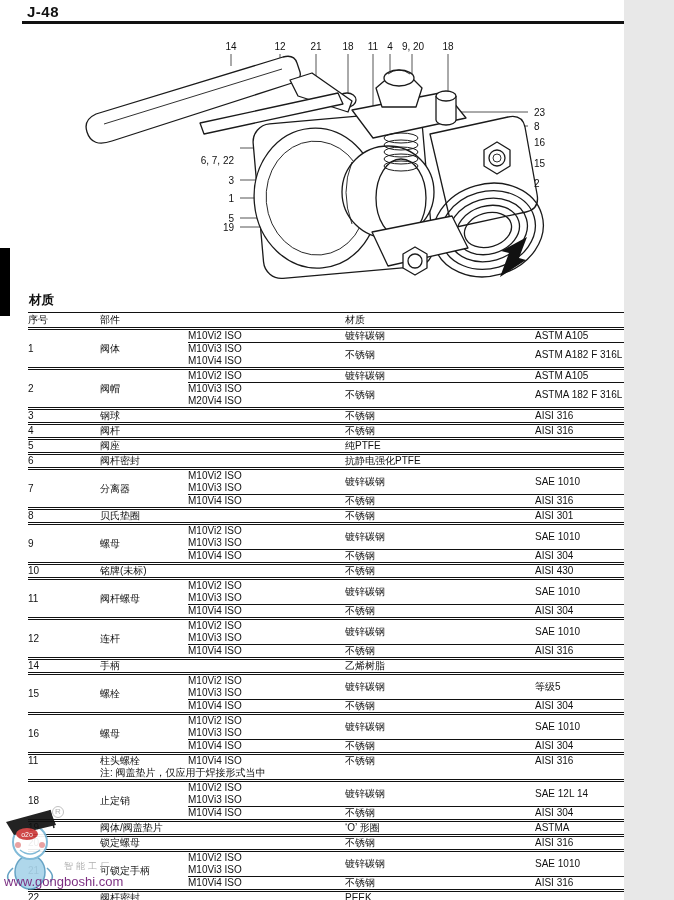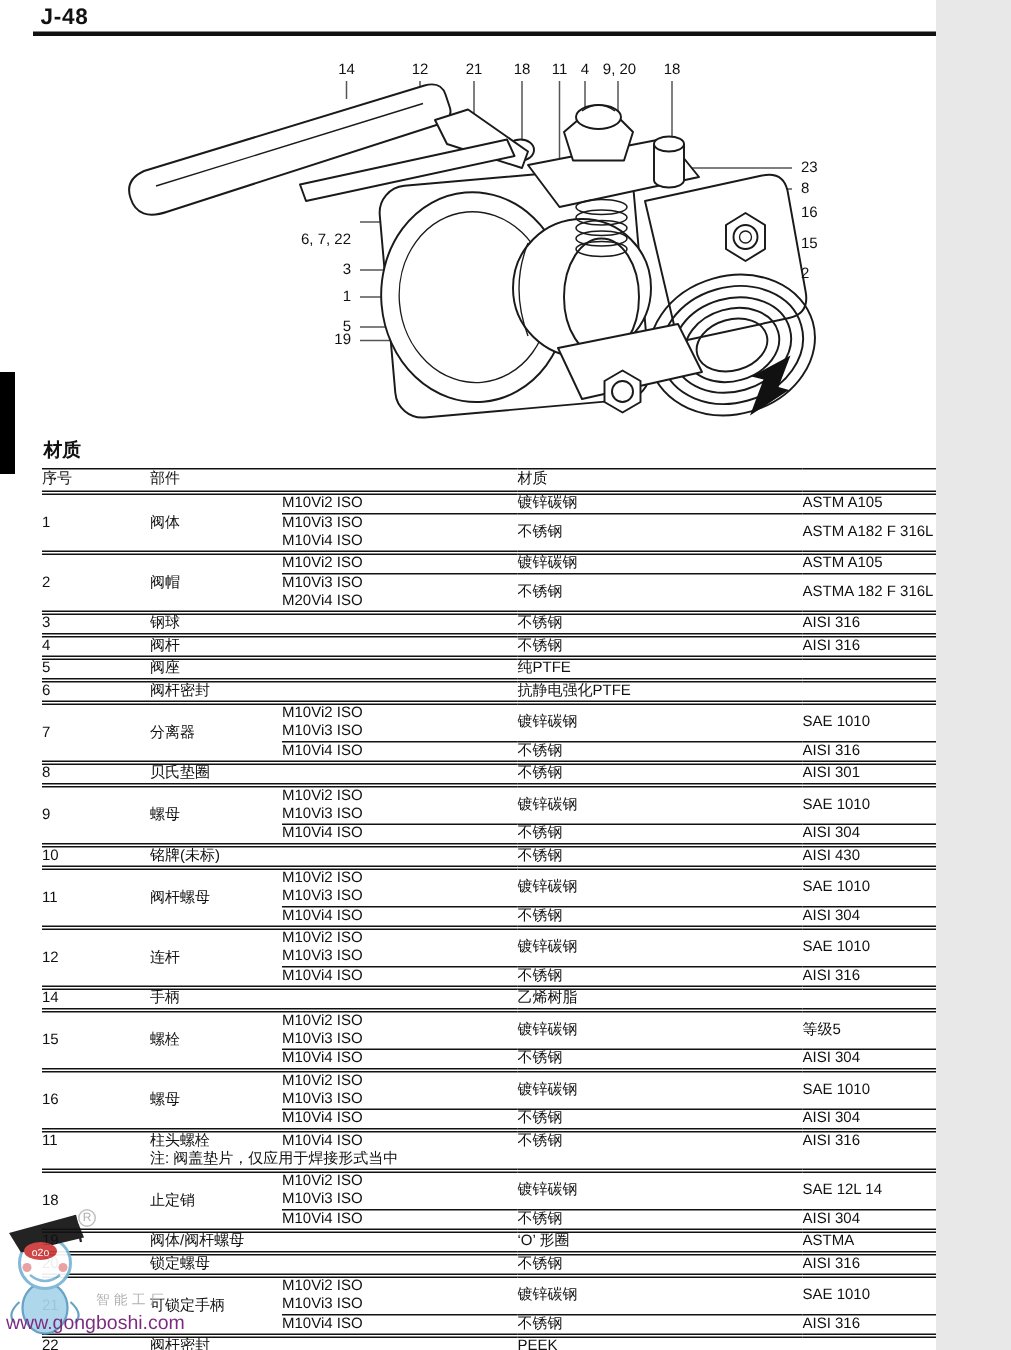--- a/index.html
+++ b/index.html
@@ -356,21 +356,21 @@
           <tr>
             <td class="cell-variant blk">M10Vi3 ISO</td>
           </tr>
           <tr>
             <td class="cell-variant gend">M10Vi4 ISO</td>
             <td class="cell-material gend" rowspan="1">不锈钢</td>
             <td class="cell-standard gend" rowspan="1">AISI 304</td>
           </tr>
           <tr>
             <td class="cell-no gend" rowspan="1">19</td>
-            <td class="cell-part gend" rowspan="1">阀体/阀杆螺母</td>
+            <td class="cell-part gend" rowspan="1">阀体/阀盖垫片</td>
             <td class="cell-variant gend"></td>
             <td class="cell-material gend" rowspan="1">‘O’ 形圈</td>
             <td class="cell-standard gend" rowspan="1">ASTMA</td>
           </tr>
           <tr>
             <td class="cell-no gend" rowspan="1">20</td>
             <td class="cell-part gend" rowspan="1">锁定螺母</td>
             <td class="cell-variant gend"></td>
             <td class="cell-material gend" rowspan="1">不锈钢</td>
             <td class="cell-standard gend" rowspan="1">AISI 316</td>

